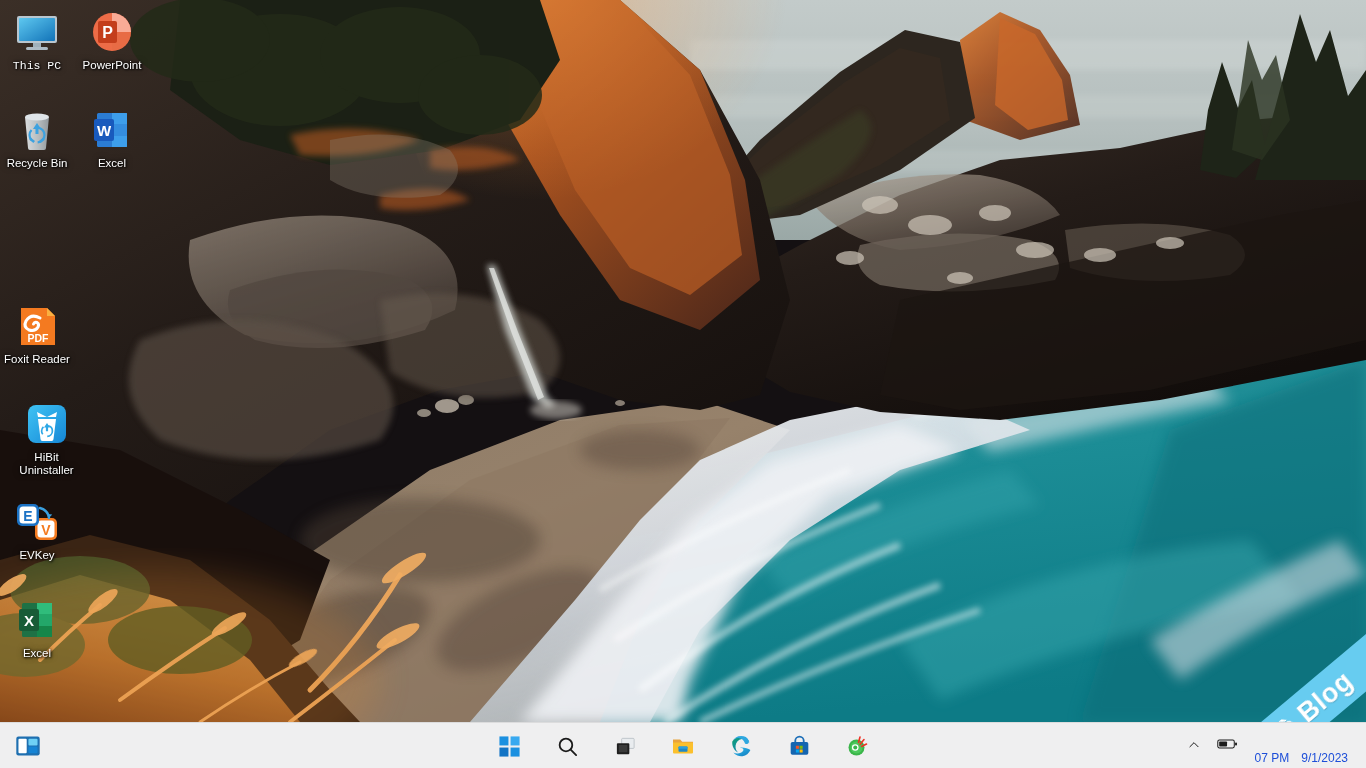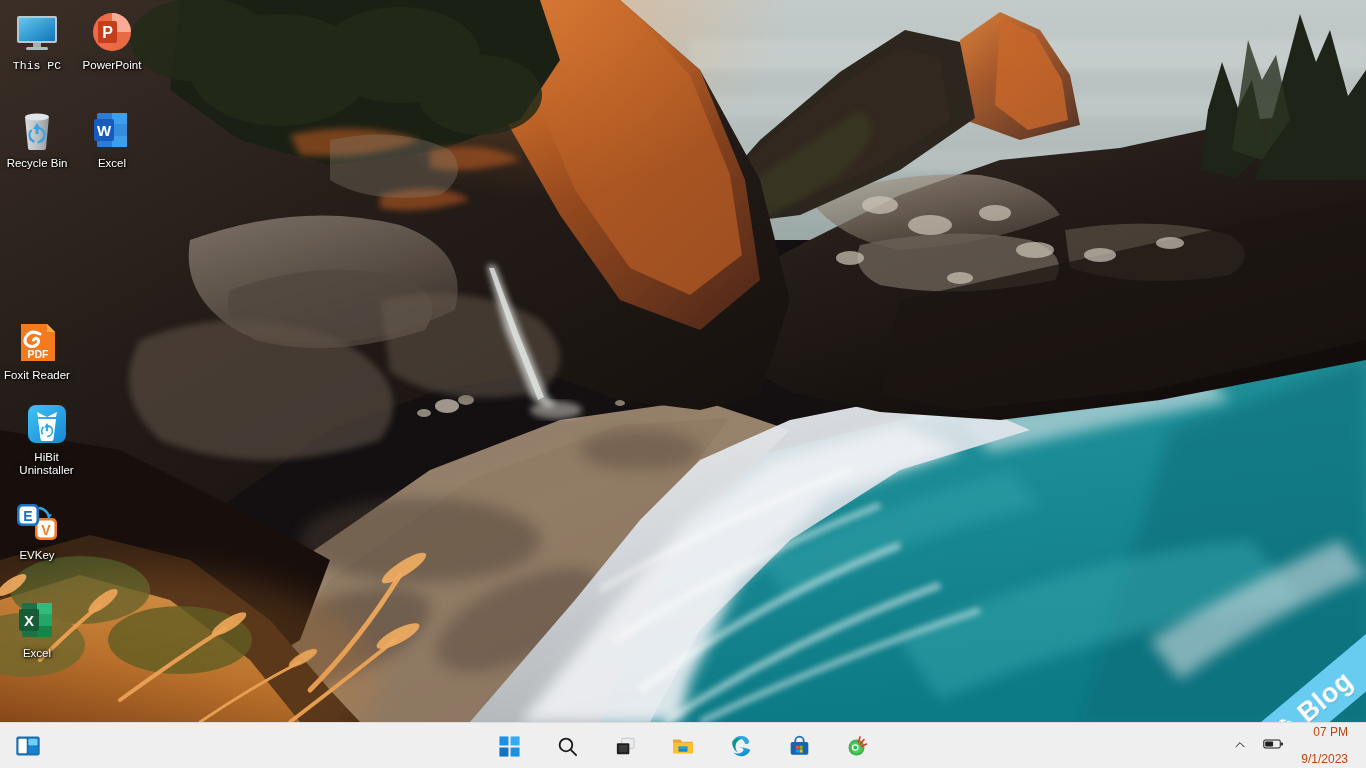--- a/index.html
+++ b/index.html
@@ -68,22 +68,22 @@
     cursor: default;
   }
   .tbtn svg { display: block; }
 
   .tray-btn {
     height: 40px; border-radius: 5px; display: flex; align-items: center;
     justify-content: center; padding: 0 6px; cursor: default;
   }
 
   #clock {
-    display: flex; flex-direction: column; align-items: flex-end; justify-content: center;
-    font-size: 12px; color: #c2410c; line-height: 15px; padding: 0 10px 0 6px;
+    display: flex; align-items: flex-end; justify-content: center;
+    font-size: 12px; color: #1d4ed8; line-height: 15px; padding: 0 10px 0 6px;
     height: 40px; border-radius: 5px; cursor: default; gap: 12px;
   }
 
   .chev { font-size: 12px; color: #1b1b1b; }
 </style>
 </head>
 <body>
 
 <div id="screen">
 
@@ -379,21 +379,21 @@
           <rect x="24" y="7" width="15" height="34" fill="#41a5ee" opacity="0.85"></rect>
           <rect x="24" y="18" width="15" height="12" fill="#2b7cd3" opacity="0.5"></rect>
           <rect x="6" y="13" width="20" height="22" rx="2" fill="#185abd"></rect>
           <text x="16" y="30" font-family="Liberation Sans, sans-serif" font-size="15" font-weight="bold" fill="#ffffff" text-anchor="middle">W</text>
         </svg>
       </div>
       <div class="label">Excel</div>
     </div>
 
 
-    <div class="dicon" style="left:0px; top:318px;">
+    <div class="dicon" style="left:0px; top:302px;">
       <div class="glyph">
         <svg viewBox="0 0 48 48">
           <path d="M8 6 H34 L42 14 V43 H8 Z" fill="#f47a20"></path>
           <path d="M34 6 L42 14 H34 Z" fill="#fbb040"></path>
           <path d="M27 16 q-9 -5 -14 3 q-3 6 3 9 q6 2 9 -3 q1.5 -3 -1 -4.5 q-2.5 -1 -3.5 1.5" fill="none" stroke="#ffffff" stroke-width="3" stroke-linecap="round"></path>
           <text x="25" y="40" font-family="Liberation Sans, sans-serif" font-size="10.5" font-weight="bold" fill="#ffffff" text-anchor="middle">PDF</text>
         </svg>
       </div>
       <div class="label">Foxit Reader</div>
     </div>

